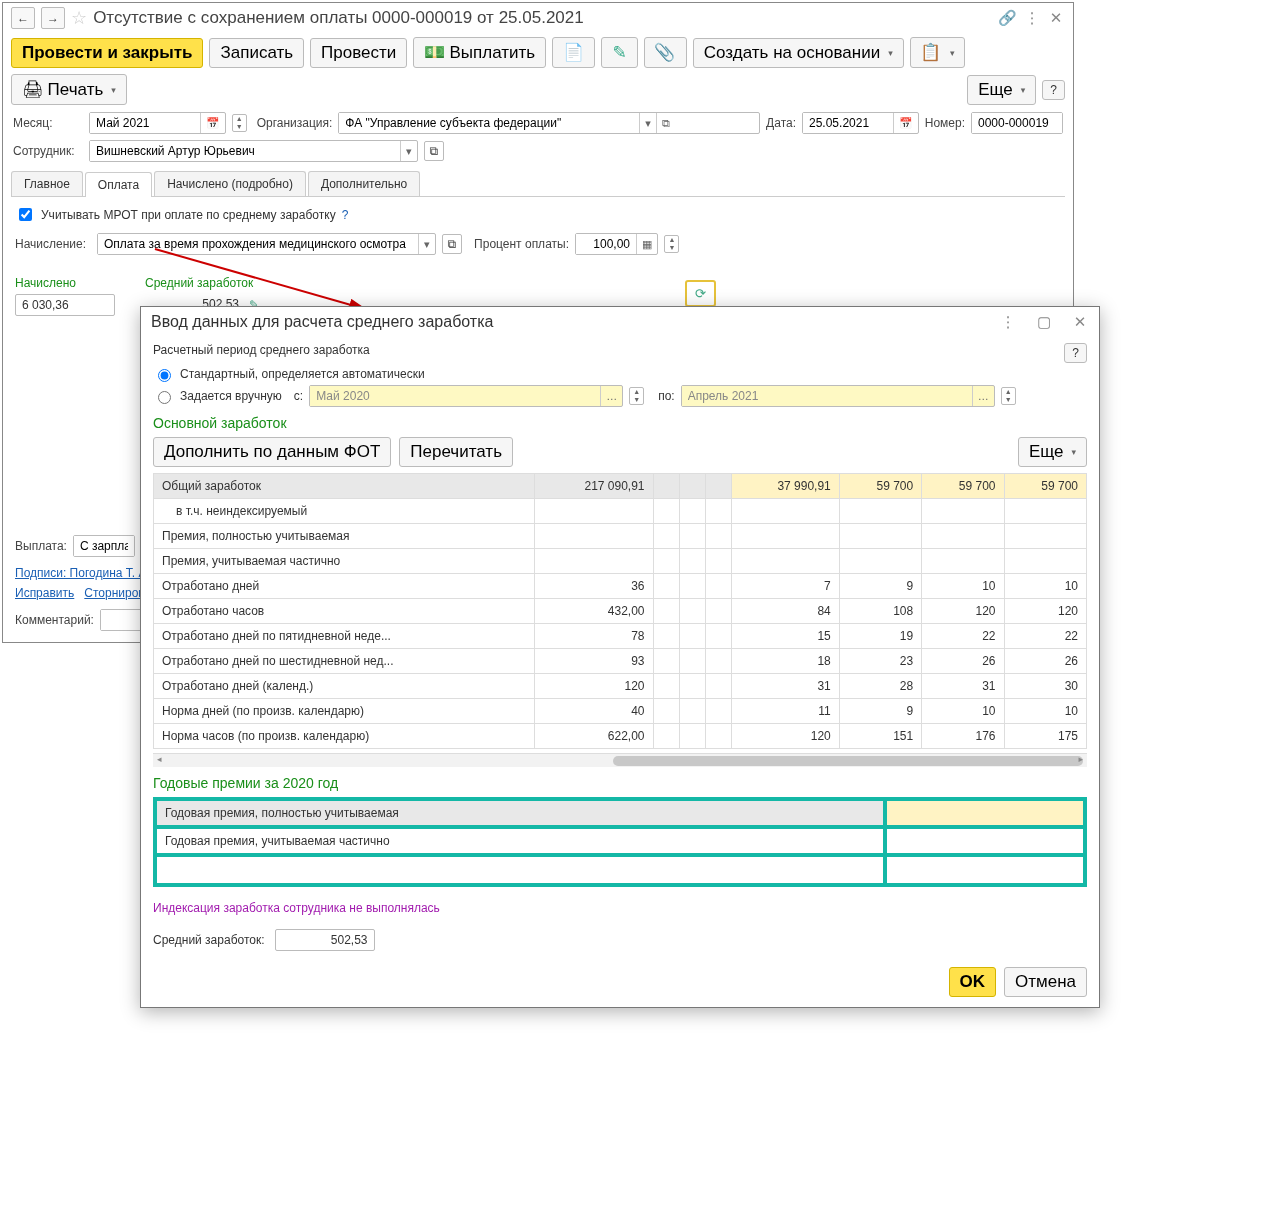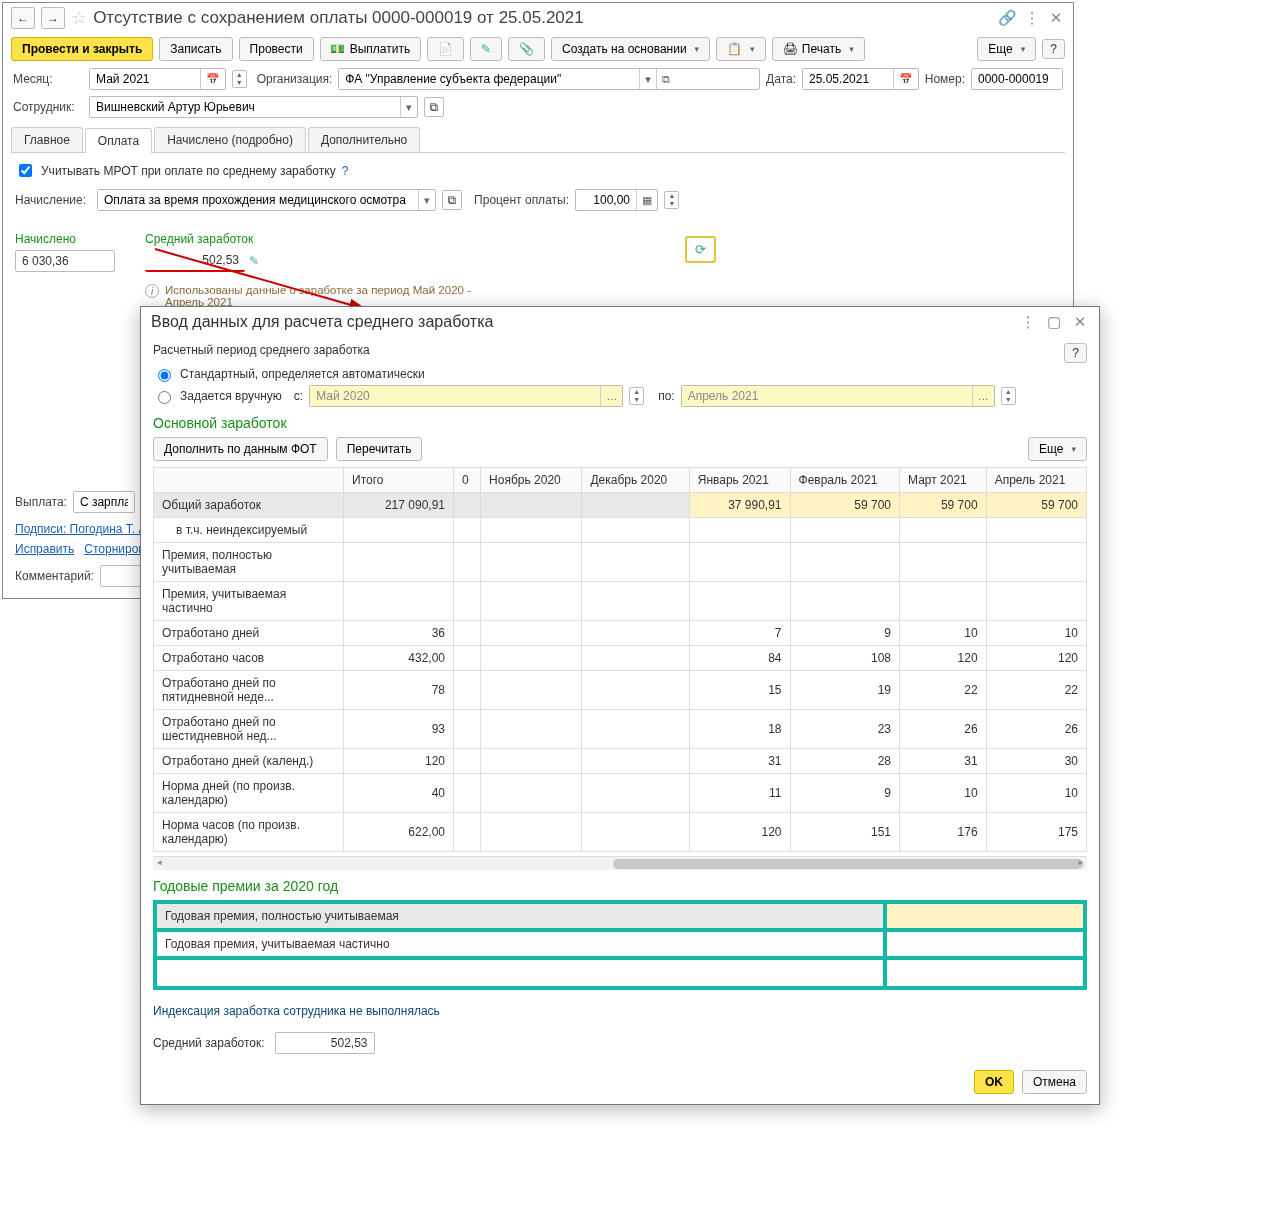--- a/index.html
+++ b/index.html
@@ -5,21 +5,21 @@
   * { box-sizing: border-box; font-family: Arial, sans-serif; }
   body { margin: 0; background: #fff; font-size: 12px; color: #333; }
   .window { border: 1px solid #888; position: relative; }
   .main-window { width: 1072px; margin: 2px; background: #fff; }
   .titlebar { display: flex; align-items: center; padding: 4px 8px; gap: 6px; }
   .titlebar h2 { font-size: 17px; font-weight: normal; margin: 0; flex: 1; color: #444; }
   .nav-arrow { width: 24px; height: 22px; border: 1px solid #bbb; background: #f8f8f8; display: flex; align-items: center; justify-content: center; cursor: pointer; border-radius: 2px; }
   .star { color: #ccc; font-size: 18px; }
   .tb-icon { width: 18px; height: 18px; display: inline-flex; align-items: center; justify-content: center; color: #888; cursor: pointer; font-size: 15px; }
   .toolbar { display: flex; gap: 6px; padding: 4px 8px; align-items: center; flex-wrap: wrap; }
-  .btn { border: 1px solid #bbb; background: #f6f6f6; padding: 4px 10px; border-radius: 3px; cursor: pointer; display: inline-flex; align-items: center; gap: 4px; font-size: 12px; }
+  .btn { border: 1px solid #bbb; background: #f6f6f6; padding: 4px 10px; border-radius: 3px; cursor: pointer; display: inline-flex; align-items: center; gap: 4px; font-size: 17px; }
   .btn.primary { background: #ffe14a; border-color: #d4b400; font-weight: bold; }
   .btn.dropdown::after { content: "▾"; margin-left: 4px; font-size: 9px; color: #666; }
   .form-row { display: flex; align-items: center; gap: 6px; padding: 3px 10px; }
   .form-row label { color: #444; }
   .input-group { display: flex; align-items: stretch; border: 1px solid #bbb; border-radius: 2px; background: #fff; }
   .input-group input { border: none; padding: 3px 6px; font-size: 12px; outline: none; }
   .input-group .addon { border-left: 1px solid #ccc; padding: 2px 5px; display: flex; align-items: center; cursor: pointer; color: #666; font-size: 11px; }
   .tabs { display: flex; border-bottom: 1px solid #ccc; margin: 6px 8px 0; }
   .tab { padding: 5px 12px; border: 1px solid #ccc; border-bottom: none; margin-right: 2px; background: #f4f4f4; cursor: pointer; border-radius: 3px 3px 0 0; font-size: 12px; }
   .tab.active { background: #fff; position: relative; top: 1px; }
@@ -27,39 +27,39 @@
   .check-row { display: flex; align-items: center; gap: 6px; margin-bottom: 6px; }
   .green-label { color: #1a8f1a; font-size: 12px; }
   .small-field { display: flex; flex-direction: column; gap: 4px; }
   .val-box { border: 1px solid #bbb; padding: 3px 6px; text-align: right; border-radius: 2px; background: #fff; min-width: 100px; }
   .val-box.underline-red { border: none; border-bottom: 2px solid #d00; text-align: right; background: transparent; }
   .info-row { display: flex; gap: 6px; color: #8a6d3b; font-size: 11.5px; margin-top: 8px; max-width: 360px; }
   .info-icon { width: 14px; height: 14px; border: 1px solid #aaa; border-radius: 50%; display: inline-flex; align-items: center; justify-content: center; font-size: 10px; font-style: italic; color: #777; flex-shrink: 0; }
   .refresh-btn { border: 2px solid #e6c23a; background: #fff; padding: 4px 8px; border-radius: 3px; color: #4a8; cursor: pointer; }
   a.link { color: #1a5fb4; text-decoration: underline; cursor: pointer; }
   .dialog { position: absolute; top: 306px; left: 140px; width: 960px; background: #fff; border: 1px solid #777; box-shadow: 0 4px 18px rgba(0,0,0,.3); }
-  .dlg-title { display: flex; align-items: center; padding: 6px 10px; gap: 8px; }
+  .dlg-title { display: flex; align-items: center; padding: 6px 10px; gap: 18px; }
   .dlg-title h3 { font-size: 16px; font-weight: normal; margin: 0; flex: 1; }
   .dlg-body { padding: 6px 12px; }
   .radio-row { display: flex; align-items: center; gap: 6px; margin: 3px 0; }
   .section-green { color: #1a8f1a; font-size: 14px; margin: 8px 0 6px; }
   table.data { width: 100%; border-collapse: collapse; font-size: 12px; }
   table.data th, table.data td { border: 1px solid #ddd; padding: 5px 8px; }
   table.data th { background: #fafafa; font-weight: normal; text-align: left; }
   table.data td.num { text-align: right; }
   tr.total-row td { background: #e8e8e8; }
   tr.total-row td.num.hl { background: #fff3c4; }
   tr.sub td:first-child { padding-left: 22px; }
   .scroll-strip { height: 14px; background: #f2f2f2; border-top: 1px solid #ddd; position: relative; margin-top: 4px; }
   .scroll-thumb { position: absolute; top: 2px; height: 10px; background: #c8c8c8; border-radius: 5px; }
   .annual-table { width: 100%; border: 1px solid #ccc; border-collapse: collapse; }
   .annual-table td { border: 4px solid #14b8a6; padding: 5px 8px; font-size: 12px; }
   .annual-table tr.sel td:first-child { background: #e8e8e8; }
   .annual-table tr.sel td:last-child { background: #fff3c4; }
-  .muted { color: #0c4a6e; }
+  .muted { color: #a21caf; }
   .dlg-footer { display: flex; justify-content: flex-end; gap: 8px; padding: 10px 12px; }
   .pencil { color: #4a8; font-size: 12px; margin-left: 4px; }
   .arrow-svg { position: absolute; pointer-events: none; }
   .help-icon { border:1px solid #bbb; border-radius:3px; padding:2px 7px; background:#f6f6f6; cursor:pointer; }
   .stepper { display:flex; flex-direction:column; border:1px solid #bbb; border-radius:2px; }
   .stepper span { font-size:7px; line-height:8px; padding:0 3px; cursor:pointer; color:#666; }
   .disabled-input { background:#fef9c3; color:#888; }
 </style>
 </head>
 <body>
@@ -259,31 +259,20 @@
     <div class="section-green">Основной заработок</div>
     <div style="display:flex;gap:8px;margin-bottom:6px">
       <button class="btn">Дополнить по данным ФОТ</button>
       <button class="btn">Перечитать</button>
       <div style="flex:1"></div>
       <button class="btn dropdown">Еще</button>
     </div>
 
     <table class="data" id="data-table">
         <tbody>
-          <tr>
-            <th style="width:190px"></th>
-            <th class="num" style="width:110px">Итого</th>
-            <th class="num" style="">0</th>
-            <th class="num" style="">Ноябрь 2020</th>
-            <th class="num" style="">Декабрь 2020</th>
-            <th class="num" style="">Январь 2021</th>
-            <th class="num" style="">Февраль 2021</th>
-            <th class="num" style="">Март 2021</th>
-            <th class="num" style="">Апрель 2021</th>
-          </tr>
           <tr class="total-row ">
             <td>Общий заработок</td>
             <td class="num">217 090,91</td>
             <td class="num"></td>
             <td class="num "></td>
             <td class="num "></td>
             <td class="num hl">37 990,91</td>
             <td class="num hl">59 700</td>
             <td class="num hl">59 700</td>
             <td class="num hl">59 700</td>

